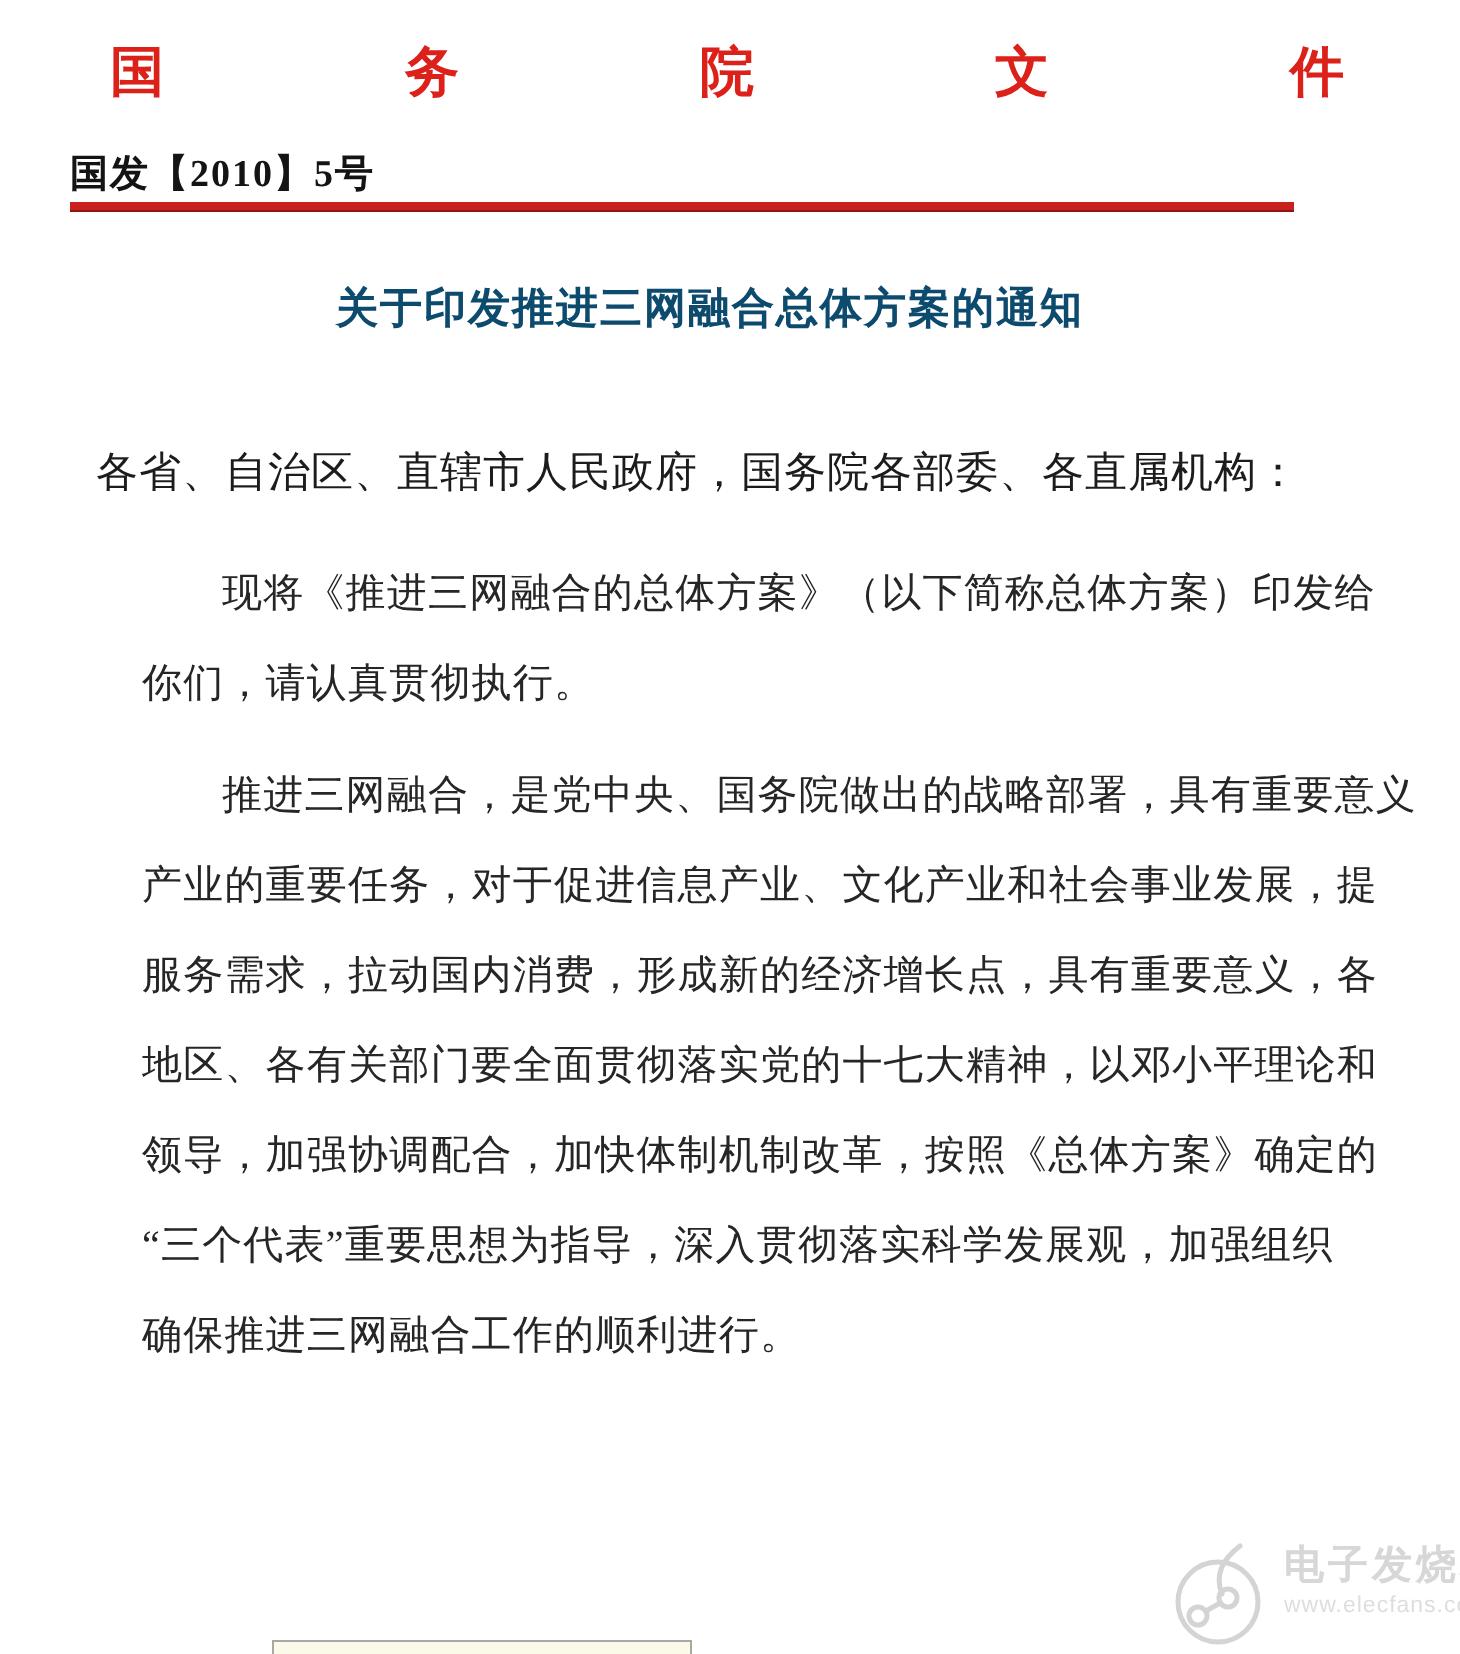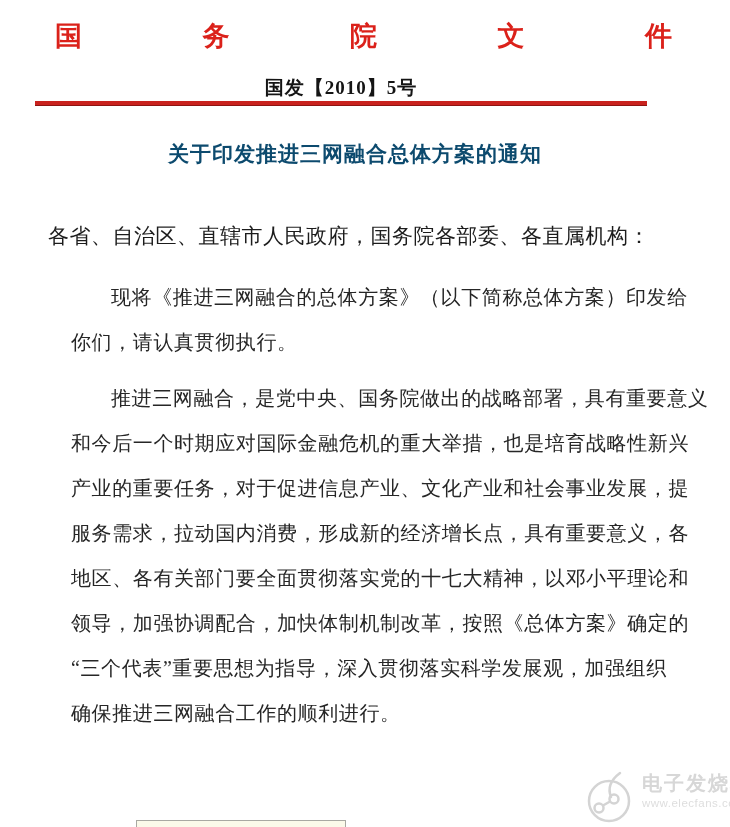--- a/index.html
+++ b/index.html
@@ -32,21 +32,20 @@
     font-weight:700;
     color:var(--header-red);
     line-height:32px;
   }
   
   .doc-number{
     position:absolute;
     left:35px;
     top:76px;
     width:612px;
-    text-align:center;
     font-size:19px;
     font-weight:600;
     color:#141414;
     letter-spacing:1px;
     line-height:24px;
   }
   
   .red-rule{
     position:absolute;
     left:35px;
@@ -163,21 +162,20 @@
 
   <div class="salutation">各省、自治区、直辖市人民政府，国务院各部委、各直属机构：</div>
 
   <div class="body-text">
     <div class="paragraph">
       <div class="line first">现将《推进三网融合的总体方案》（以下简称总体方案）印发给</div>
       <div class="line">你们，请认真贯彻执行。</div>
     </div>
     <div class="paragraph">
       <div class="line first">推进三网融合，是党中央、国务院做出的战略部署，具有重要意义</div>
-      <div class="line">和今后一个时期应对国际金融危机的重大举措，也是培育战略性新兴</div>
       <div class="line">产业的重要任务，对于促进信息产业、文化产业和社会事业发展，提</div>
       <div class="line">服务需求，拉动国内消费，形成新的经济增长点，具有重要意义，各</div>
       <div class="line">地区、各有关部门要全面贯彻落实党的十七大精神，以邓小平理论和</div>
       <div class="line">领导，加强协调配合，加快体制机制改革，按照《总体方案》确定的</div>
       <div class="line">“三个代表”重要思想为指导，深入贯彻落实科学发展观，加强组织</div>
       <div class="line">确保推进三网融合工作的顺利进行。</div>
     </div>
   </div>
 
   <div class="watermark">

